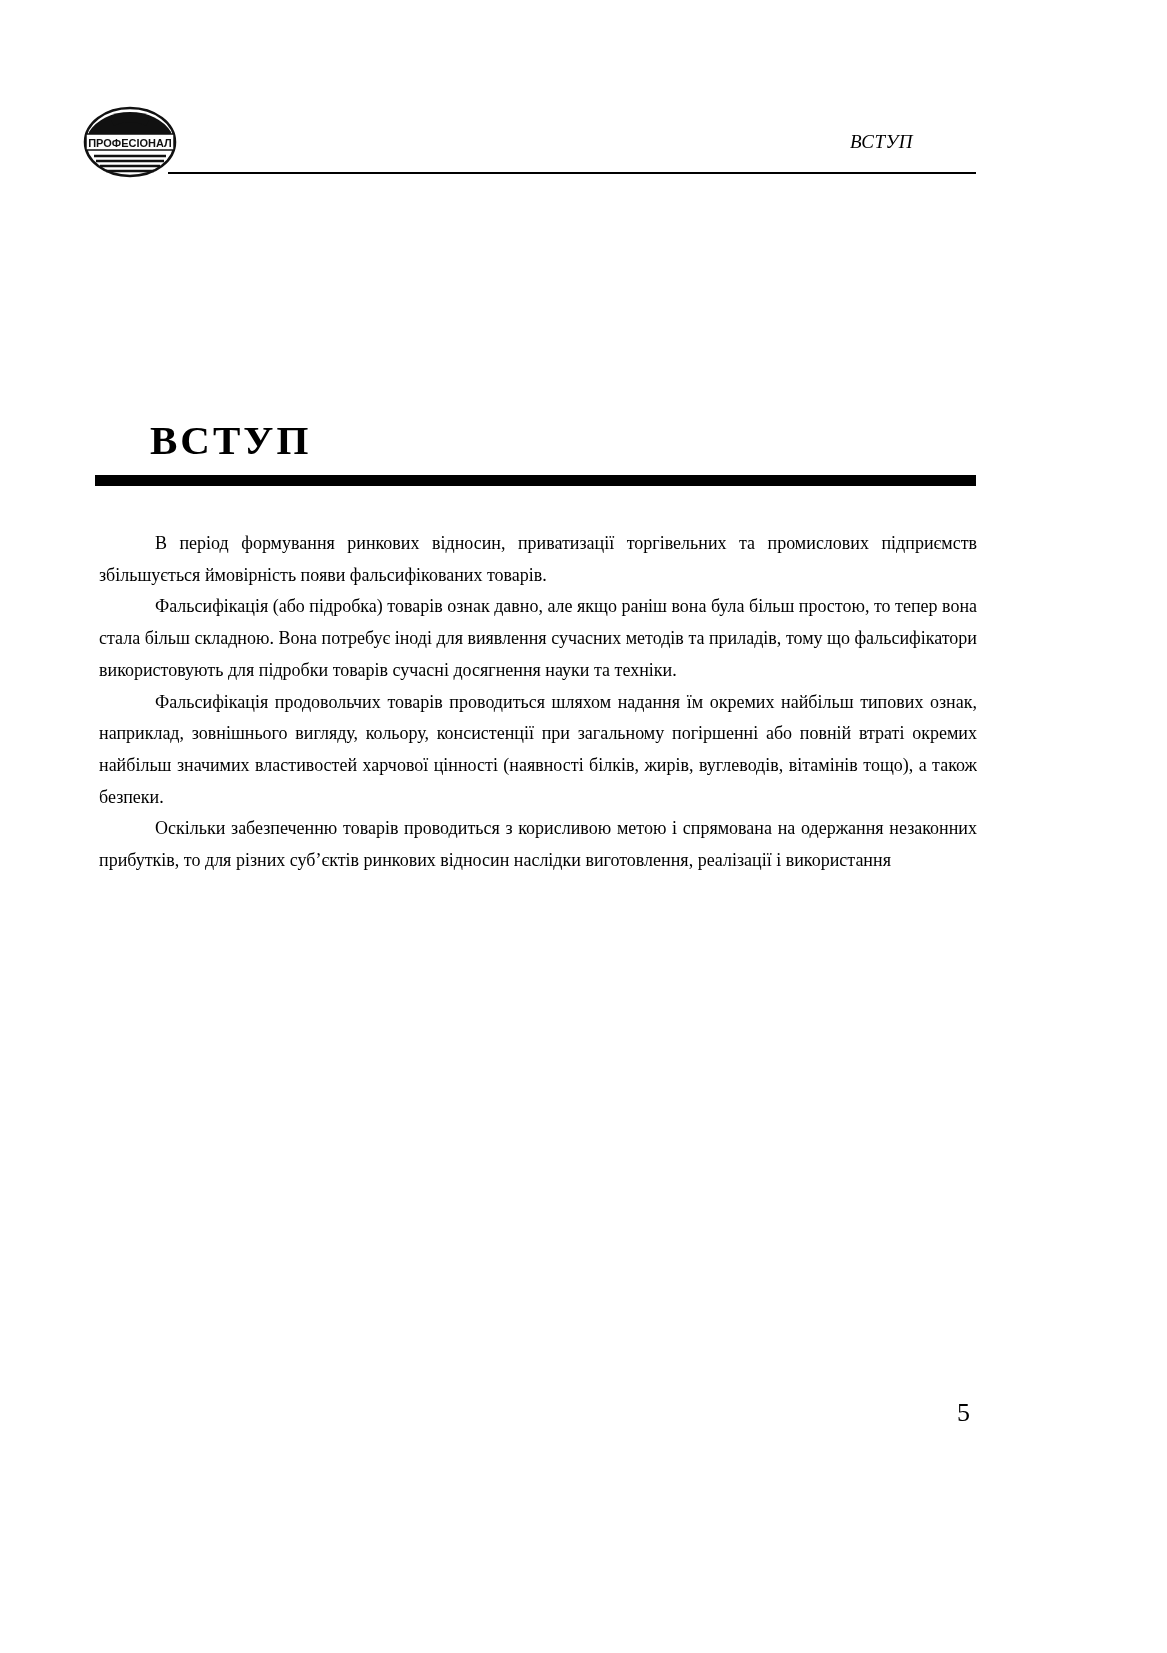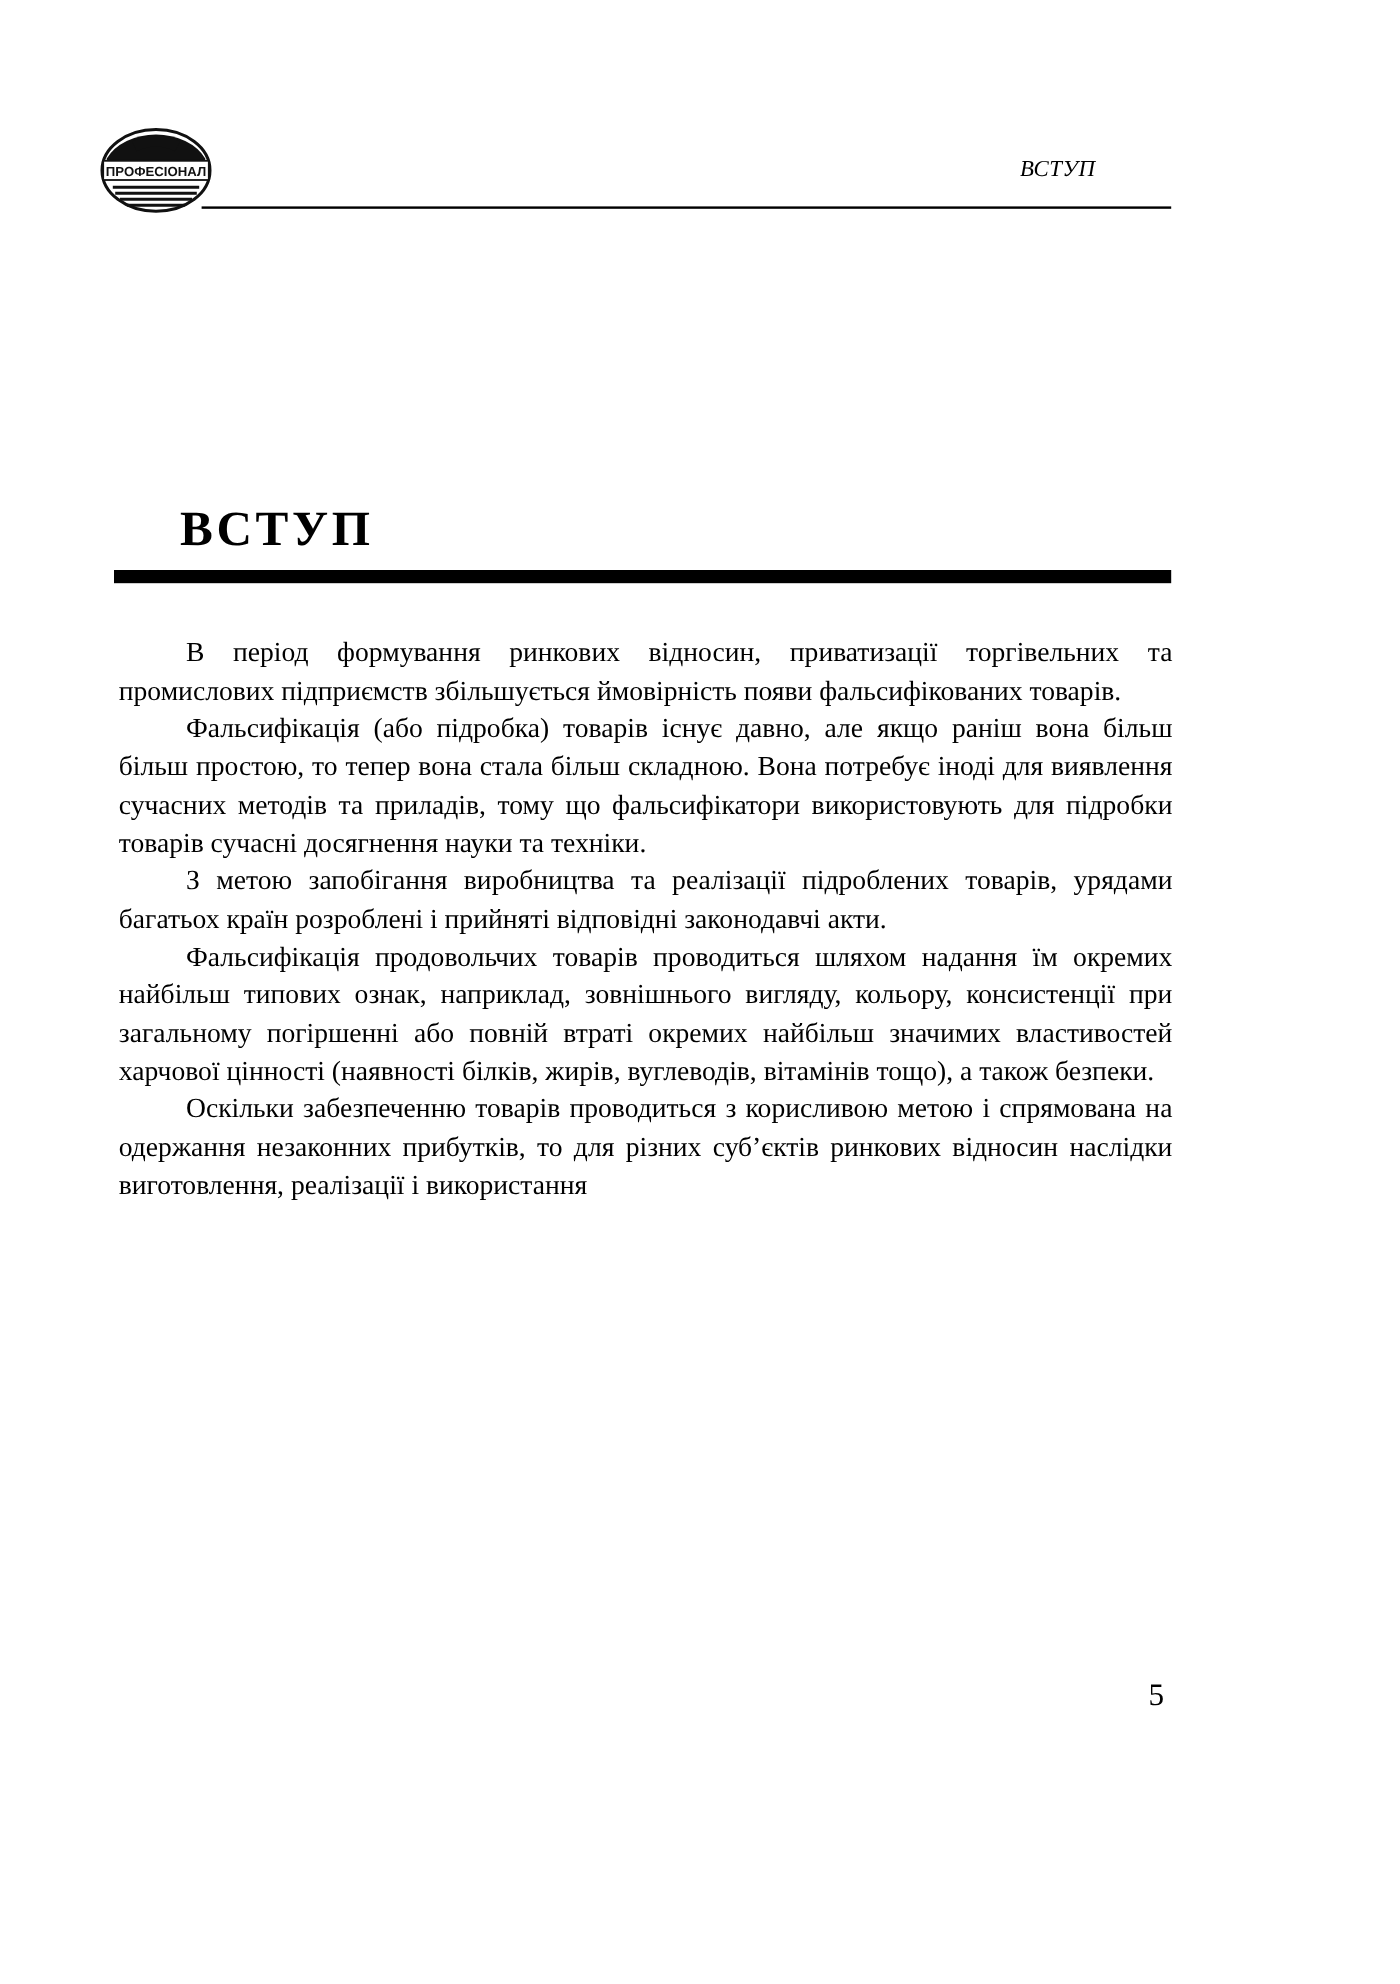--- a/index.html
+++ b/index.html
@@ -58,21 +58,21 @@
     height: 11px;
     background: #000;
   }
 
   
   .body-text {
     position: absolute;
     left: 99px;
     top: 528px;
     width: 878px;
-    font-size: 23px;
+    font-size: 18px;
     line-height: 31.7px;
     text-align: justify;
   }
   .body-text p { text-indent: 56px; }
 
   
   .page-number {
     position: absolute;
     top: 1398px;
     right: 197px;
@@ -100,21 +100,20 @@
     <div class="header-rule"></div>
   </header>
 
   <main class="title-block">
     <h1>ВСТУП</h1>
     <div class="title-rule"></div>
   </main>
 
   <section class="body-text">
     <p>В період формування ринкових відносин, приватизації торгівельних та промислових підприємств збільшується ймовірність появи фальсифікованих товарів.</p>
-    <p>Фальсифікація (або підробка) товарів існує давно, але якщо раніш вона більш більш простою, то тепер вона стала більш складною. Вона потребує іноді для виявлення сучасних методів та приладів, тому що фальсифікатори використовують для підробки товарів сучасні досягнення науки та техніки.</p>
-    <p>З метою запобігання виробництва та реалізації підроблених товарів, урядами багатьох країн розроблені і прийняті відповідні законодавчі акти.</p>
+    <p>Фальсифікація (або підробка) товарів ознак давно, але якщо раніш вона була більш простою, то тепер вона стала більш складною. Вона потребує іноді для виявлення сучасних методів та приладів, тому що фальсифікатори використовують для підробки товарів сучасні досягнення науки та техніки.</p>
     <p>Фальсифікація продовольчих товарів проводиться шляхом надання їм окремих найбільш типових ознак, наприклад, зовнішнього вигляду, кольору, консистенції при загальному погіршенні або повній втраті окремих найбільш значимих властивостей харчової цінності (наявності білків, жирів, вуглеводів, вітамінів тощо), а також безпеки.</p>
     <p>Оскільки забезпеченню товарів проводиться з корисливою метою і спрямована на одержання незаконних прибутків, то для різних суб’єктів ринкових відносин наслідки виготовлення, реалізації і використання</p>
   </section>
 
   <div class="page-number">5</div>
 
 </div>
 
 </body></html>

